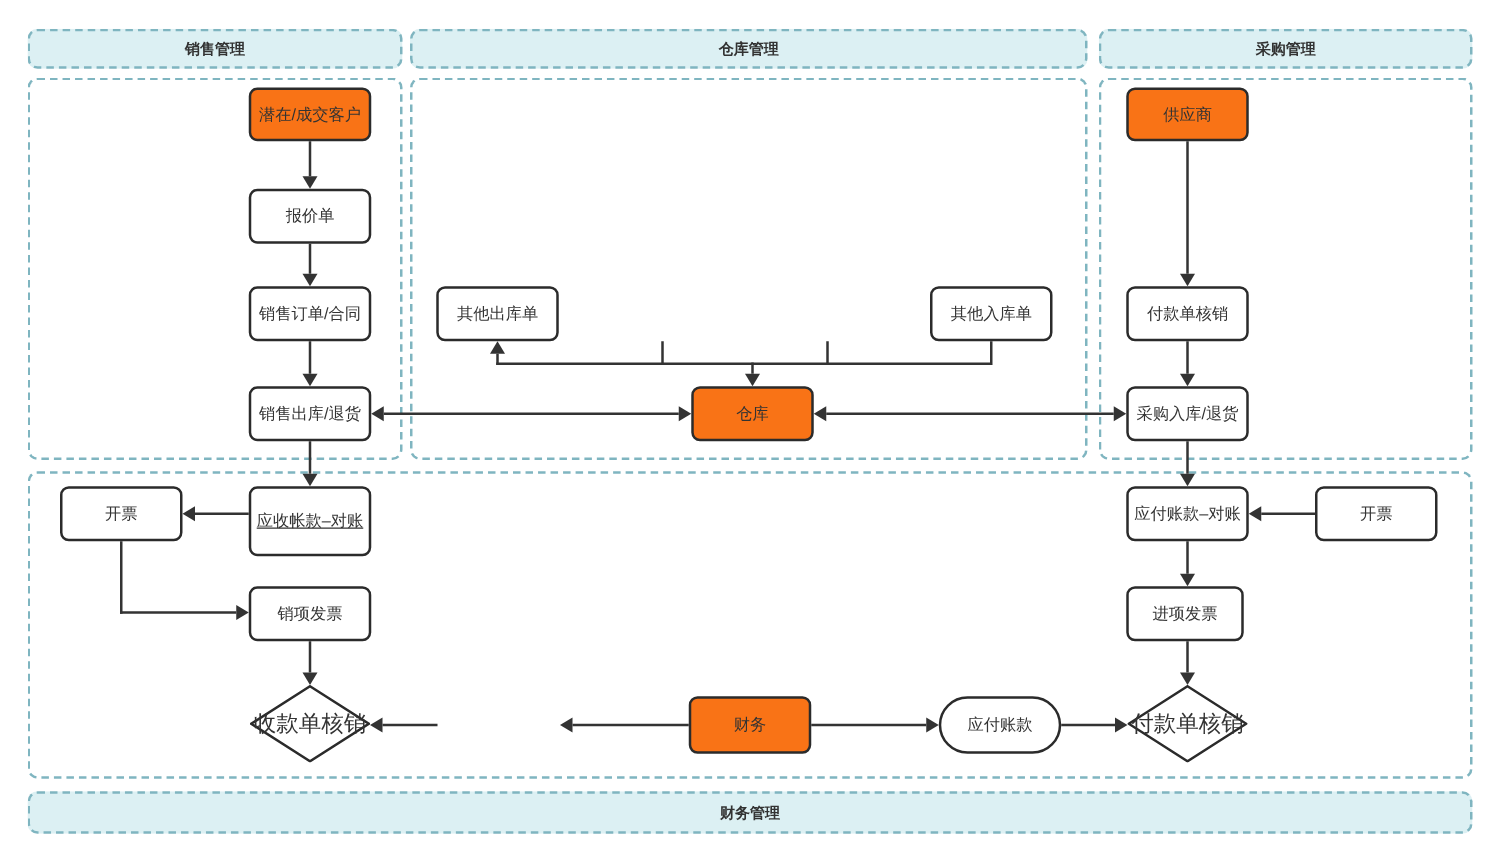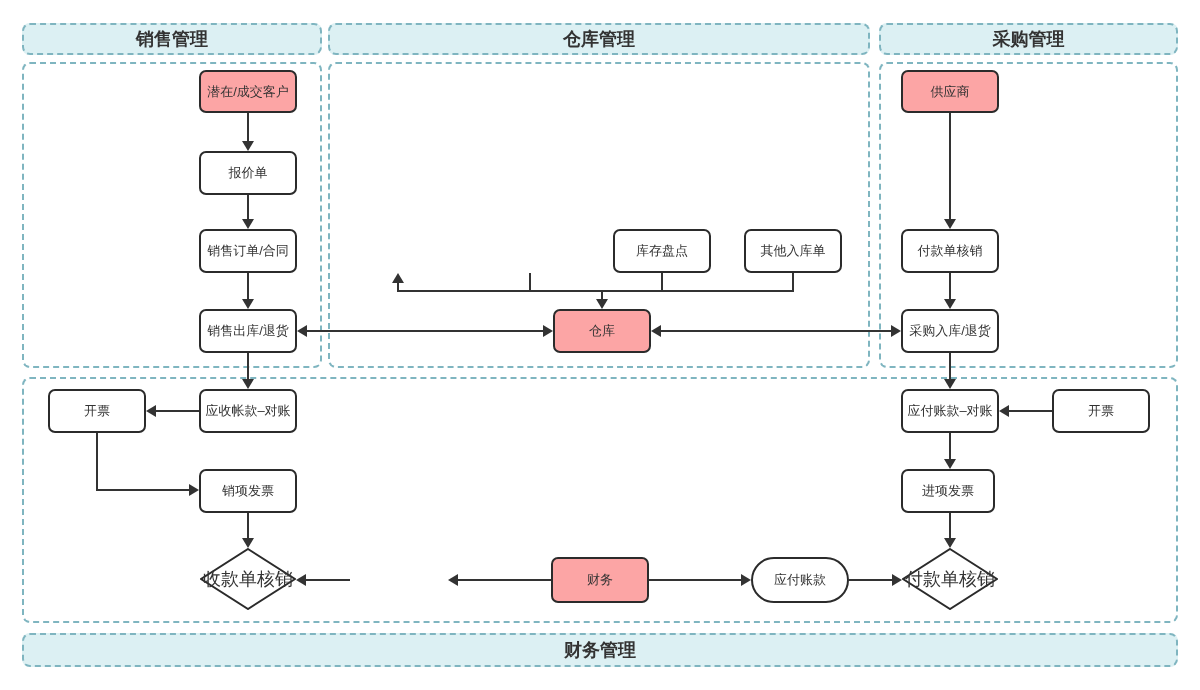--- a/index.html
+++ b/index.html
@@ -2,27 +2,27 @@
 <html><head>
 <meta charset="utf-8">
 <style>
   html,body{margin:0;padding:0;background:#fff;}
   body{font-family:"Liberation Sans","DejaVu Sans",sans-serif;color:#333;}
   #canvas{position:relative;width:1200px;height:690px;background:#fff;overflow:hidden;}
 
   
   .lane{position:absolute;box-sizing:border-box;border:2px dashed #7fb5c0;border-radius:8px;}
   .lane.filled{background:#dcf0f3;display:flex;align-items:center;justify-content:center;
-               font-size:18px;font-weight:600;color:#333;}
+               font-size:12px;font-weight:600;color:#333;}
 
   
   .node{position:absolute;box-sizing:border-box;border:2px solid #2b2b2b;border-radius:7px;
         background:#fff;display:flex;align-items:center;justify-content:center;
         font-size:13px;color:#333;text-align:center;line-height:1.2;}
-  .node.cyan{background:#fca5a5;}
+  .node.cyan{background:#f97316;}
   .node.pill{border-radius:23px;}
 
   .diamond{position:absolute;}
   .diamond svg{display:block;}
   .diamond .dlabel{position:absolute;inset:0;display:flex;align-items:center;justify-content:center;
                    font-size:18px;color:#333;}
 
   
   .hline{position:absolute;height:2px;background:#333;}
   .vline{position:absolute;width:2px;background:#333;}
@@ -114,29 +114,29 @@
   <div class="vline" style="left:397px;top:283px;height:9px;"></div>
   <div class="arr up" style="left:392px;top:273px;"></div>
   <div class="vline" style="left:601px;top:290px;height:9px;"></div>
   <div class="arr down" style="left:596px;top:299px;"></div>
 
   <div class="node cyan" style="left:199px;top:70px;width:98px;height:43px;">潜在/成交客户</div>
   <div class="node" style="left:199px;top:151px;width:98px;height:44px;">报价单</div>
   <div class="node" style="left:199px;top:309px;width:98px;height:44px;">销售出库/退货</div>
   <div class="node" style="left:199px;top:229px;width:98px;height:44px;">销售订单/合同</div>
 
-  <div class="node" style="left:613px;top:229px;width:98px;height:44px;">库存盘点</div>
+  <div class="node" style="left:349px;top:229px;width:98px;height:44px;">其他出库单</div>
   <div class="node cyan" style="left:553px;top:309px;width:98px;height:44px;">仓库</div>
   <div class="node" style="left:744px;top:229px;width:98px;height:44px;">其他入库单</div>
 
   <div class="node cyan" style="left:901px;top:70px;width:98px;height:43px;">供应商</div>
   <div class="node" style="left:901px;top:229px;width:98px;height:44px;">付款单核销</div>
   <div class="node" style="left:901px;top:309px;width:98px;height:44px;">采购入库/退货</div>
 
-  <div class="node" style="left:199px;top:389px;width:98px;height:44px;">应收帐款–对账</div>
+  <div class="node" style="left:199px;top:389px;width:98px;height:56px;text-decoration:underline;">应收帐款–对账</div>
   <div class="node" style="left:48px;top:389px;width:98px;height:44px;">开票</div>
   <div class="node" style="left:199px;top:469px;width:98px;height:44px;">销项发票</div>
 
   <div class="node" style="left:901px;top:389px;width:98px;height:44px;">应付账款–对账</div>
   <div class="node" style="left:1052px;top:389px;width:98px;height:44px;">开票</div>
   <div class="node" style="left:901px;top:469px;width:94px;height:44px;">进项发票</div>
 
   <div class="node cyan" style="left:551px;top:557px;width:98px;height:46px;">财务</div>
   <div class="node pill" style="left:751px;top:557px;width:98px;height:46px;">应付账款</div>
 

